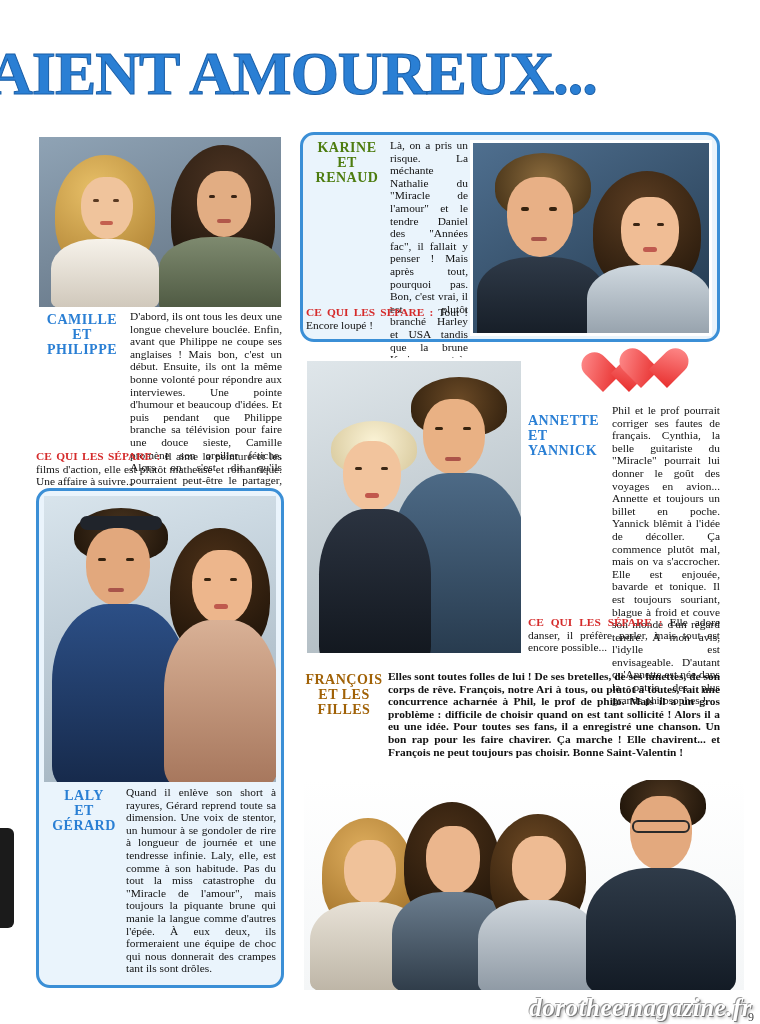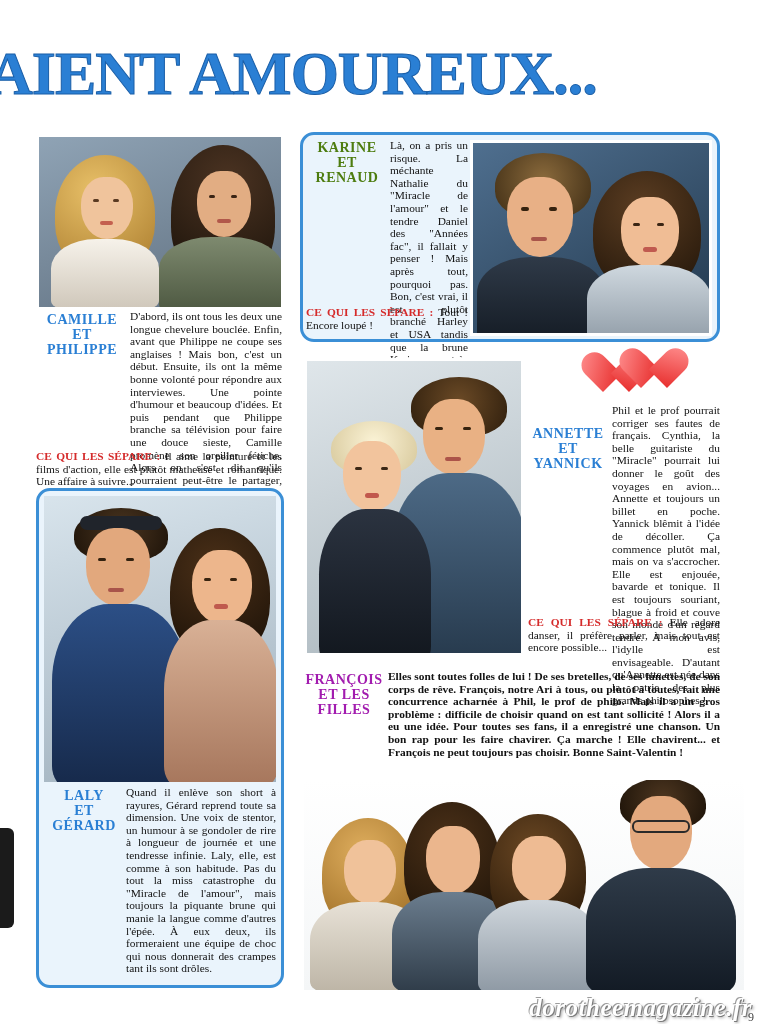--- a/index.html
+++ b/index.html
@@ -51,21 +51,21 @@
   }
   .name {
     font-family:"Liberation Serif", serif;
     font-weight:bold;
     font-size:14px;
     line-height:15px;
     letter-spacing:0.5px;
   }
   .name-blue { color:#2a7fd4; }
   .name-red  { color:#4d7c0f; }
-  .name-pink { color:#a21caf; }
+  .name-pink { color:#a16207; }
   .lbl { font-weight:bold; color:#d52b2b; }
 
   .figure { position:absolute; }
   .hair { position:absolute; border-radius:50% 50% 42% 42%; }
   .face { position:absolute; border-radius:48% 48% 55% 55%; background:#e8b794; }
   .torso { position:absolute; border-radius:42% 42% 12% 12%; }
 
   .hearts { position:absolute; }
   .heart {
     position:absolute; width:46px; height:42px;
@@ -201,21 +201,21 @@
       <div style="position:absolute; left:46px; top:72px; width:14px; height:5px; background:#c1584d; border-radius:4px;"></div>
       <div class="torso" style="left:0; top:88px; width:112px; height:156px; background:linear-gradient(#2b3340,#11161d);"></div>
     </div>
   </div>
 
   <div class="hearts" style="left:592px; top:348px; width:110px; height:54px;">
     <div class="heart" style="left:0; top:4px;"></div>
     <div class="heart" style="left:38px; top:0;"></div>
   </div>
 
-  <div class="name name-blue" style="position:absolute; left:528px; top:426px; width:80px; text-align:center;">
+  <div class="name name-blue" style="position:absolute; left:528px; top:413px; width:80px; text-align:left;">
     <div>ANNETTE</div>
     <div>ET</div>
     <div>YANNICK</div>
   </div>
 
   <div class="text" style="left:612px; top:404px; width:108px;">
     <span>Phil et le prof pourrait corriger ses fautes de français. Cynthia, la belle guitariste du "Miracle" pourrait lui donner le goût des voyages en avion... Annette et toujours un billet en poche. Yannick blêmit à l'idée de décoller. Ça commence plutôt mal, mais on va s'accrocher. Elle est enjouée, bavarde et tonique. Il est toujours souriant, blague à froid et couve son monde d'un regard tendre. À mon avis, l'idylle est envisageable. D'autant qu'Annette est née dans la patrie des plus grands philosophes !</span>
   </div>
   <div class="text" style="left:528px; top:616px; width:192px;">
     <span class="lbl">CE QUI LES SÉPARE :</span>

